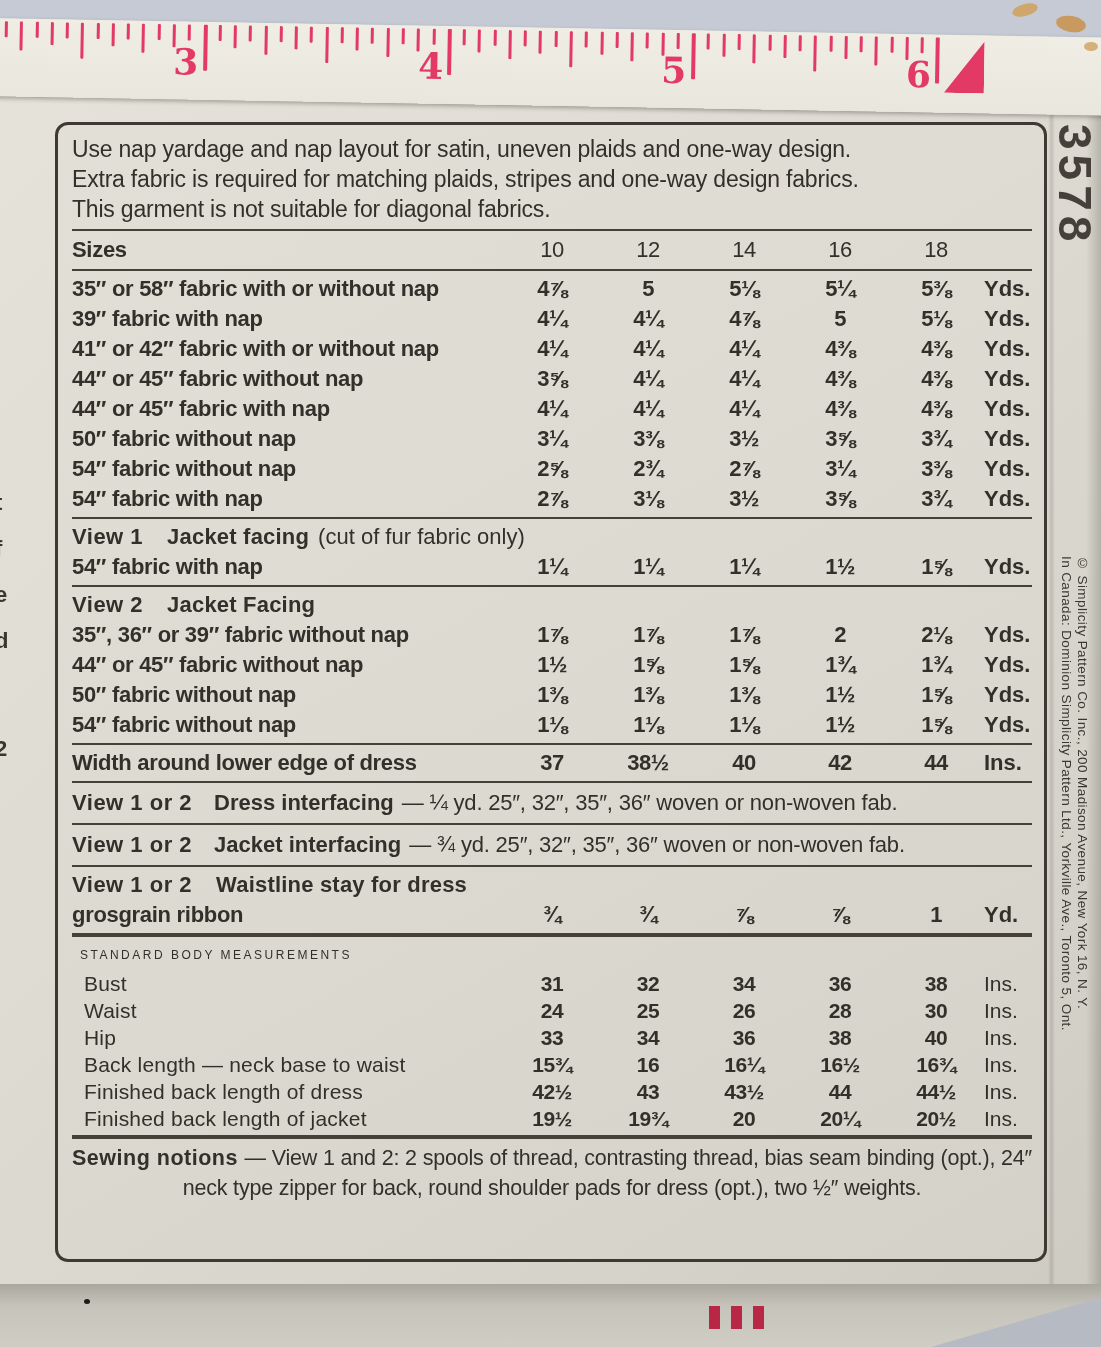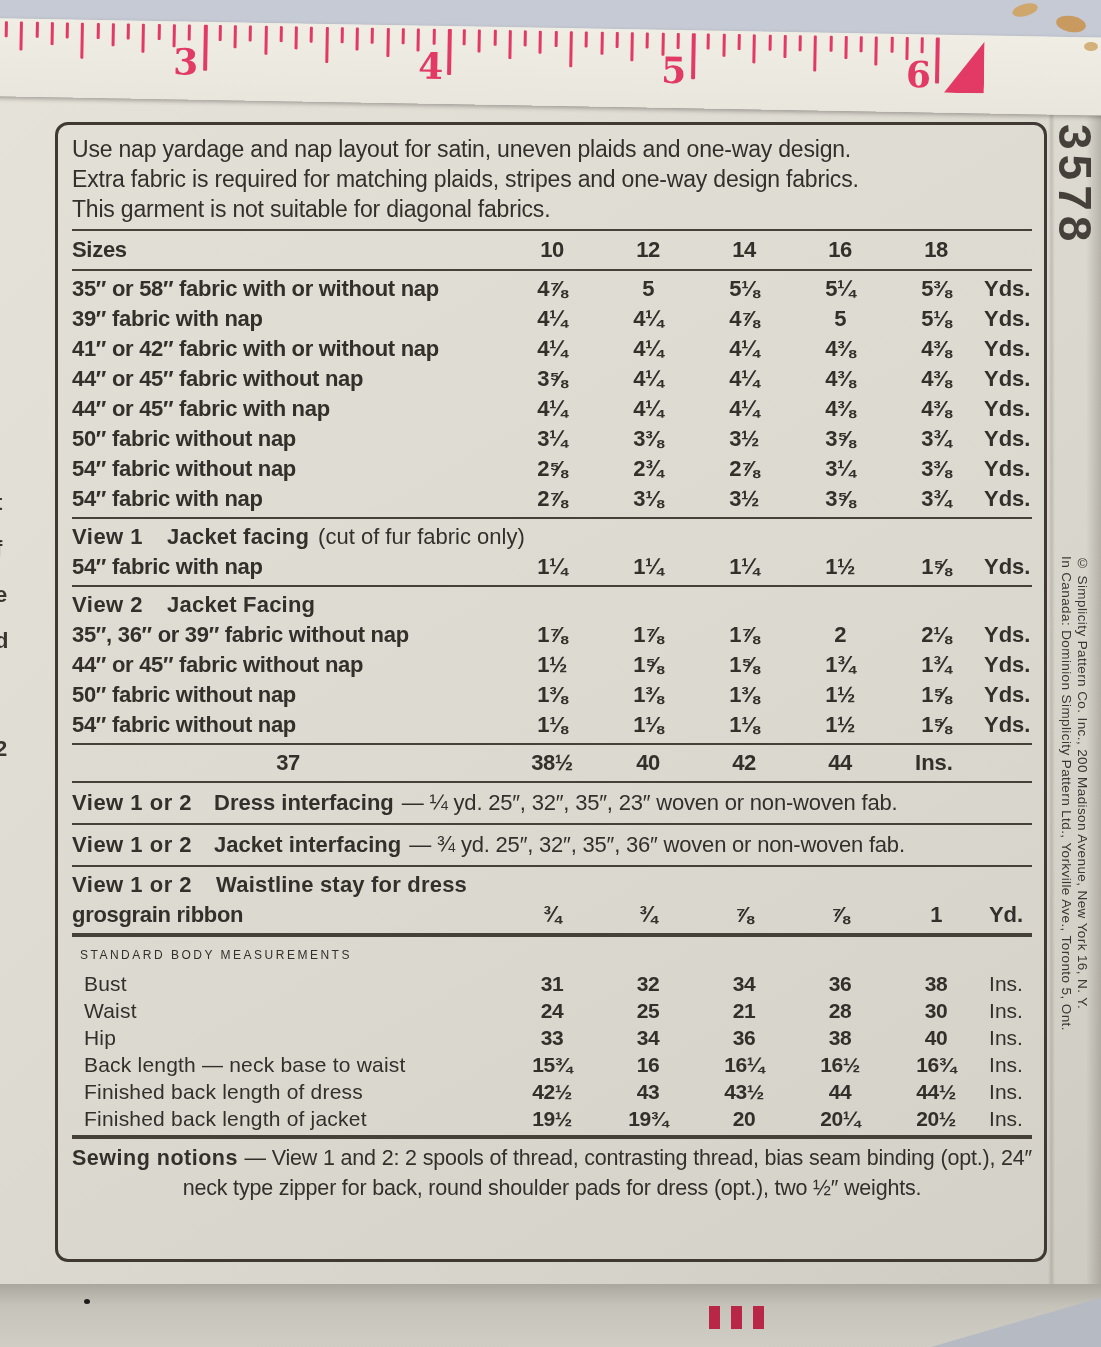--- a/index.html
+++ b/index.html
@@ -52,23 +52,23 @@
 
   .intro{font-size:23px;line-height:30px;letter-spacing:-0.2px;margin-bottom:5px;}
   .rule{border-top:2px solid #454139;margin:3px 0;}
   .rule.heavy{border-top-width:4px;}
 
   .yrow{display:grid;grid-template-columns:432px repeat(5,96px) 1fr;
     align-items:baseline;line-height:30px;font-size:22px;}
   .yrow .lbl{letter-spacing:-0.3px;}
   .yrow .lbl.bold{font-weight:700;}
   .yrow .val{text-align:center;font-weight:700;font-size:22px;letter-spacing:-0.5px;}
-  .yrow .unit{text-align:center;font-weight:700;padding-right:4px;}
+  .yrow .unit{text-align:left;font-weight:700;padding-right:4px;}
   .sizes-row{line-height:32px;}
-  .sizes-row .val{font-weight:700;}
+  .sizes-row .val{font-weight:400;}
 
   .sec-header{font-size:22px;line-height:30px;margin-top:2px;}
   .sec-header .hp{font-weight:700;letter-spacing:0.5px;}
   .sec-header .ht{font-weight:700;margin-left:24px;letter-spacing:0.2px;}
   .sec-header .hn{font-weight:400;margin-left:9px;}
 
   .trow{font-size:22px;line-height:34px;}
   .trow .hp{font-weight:700;letter-spacing:0.5px;}
   .trow .ht{font-weight:700;margin-left:22px;}
   .trow .rest{font-weight:400;margin-left:8px;letter-spacing:-0.2px;}
@@ -319,29 +319,30 @@
         <div class="lbl bold">54″ fabric without nap</div>
         <div class="val">1⅛</div>
         <div class="val">1⅛</div>
         <div class="val">1⅛</div>
         <div class="val">1½</div>
         <div class="val">1⅝</div>
         <div class="unit">Yds.</div>
       </div>
       <div class="rule"></div>
       <div class="yrow">
+        <div class="lbl bold">Width around lower edge of dress</div>
         <div class="val">37</div>
         <div class="val">38½</div>
         <div class="val">40</div>
         <div class="val">42</div>
         <div class="val">44</div>
         <div class="unit">Ins.</div>
       </div>
       <div class="rule"></div>
-      <div class="trow"><span class="hp">View 1 or 2</span><span class="ht">Dress interfacing</span><span class="rest">— ¼ yd. 25″, 32″, 35″, 23″ woven or non-woven fab.</span></div>
+      <div class="trow"><span class="hp">View 1 or 2</span><span class="ht">Dress interfacing</span><span class="rest">— ¼ yd. 25″, 32″, 35″, 36″ woven or non-woven fab.</span></div>
       <div class="rule"></div>
       <div class="trow"><span class="hp">View 1 or 2</span><span class="ht">Jacket interfacing</span><span class="rest">— ¾ yd. 25″, 32″, 35″, 36″ woven or non-woven fab.</span></div>
       <div class="rule"></div>
       <div class="sec-header"><span class="hp">View 1 or 2</span><span class="ht">Waistline stay for dress</span></div>
       <div class="yrow">
         <div class="lbl bold">grosgrain ribbon</div>
         <div class="val">¾</div>
         <div class="val">¾</div>
         <div class="val">⅞</div>
         <div class="val">⅞</div>
@@ -356,21 +357,21 @@
         <div class="val">32</div>
         <div class="val">34</div>
         <div class="val">36</div>
         <div class="val">38</div>
         <div class="unit">Ins.</div>
       </div>
       <div class="yrow mrow">
         <div class="lbl">Waist</div>
         <div class="val">24</div>
         <div class="val">25</div>
-        <div class="val">21</div>
+        <div class="val">26</div>
         <div class="val">28</div>
         <div class="val">30</div>
         <div class="unit">Ins.</div>
       </div>
       <div class="yrow mrow">
         <div class="lbl">Hip</div>
         <div class="val">33</div>
         <div class="val">34</div>
         <div class="val">36</div>
         <div class="val">38</div>

